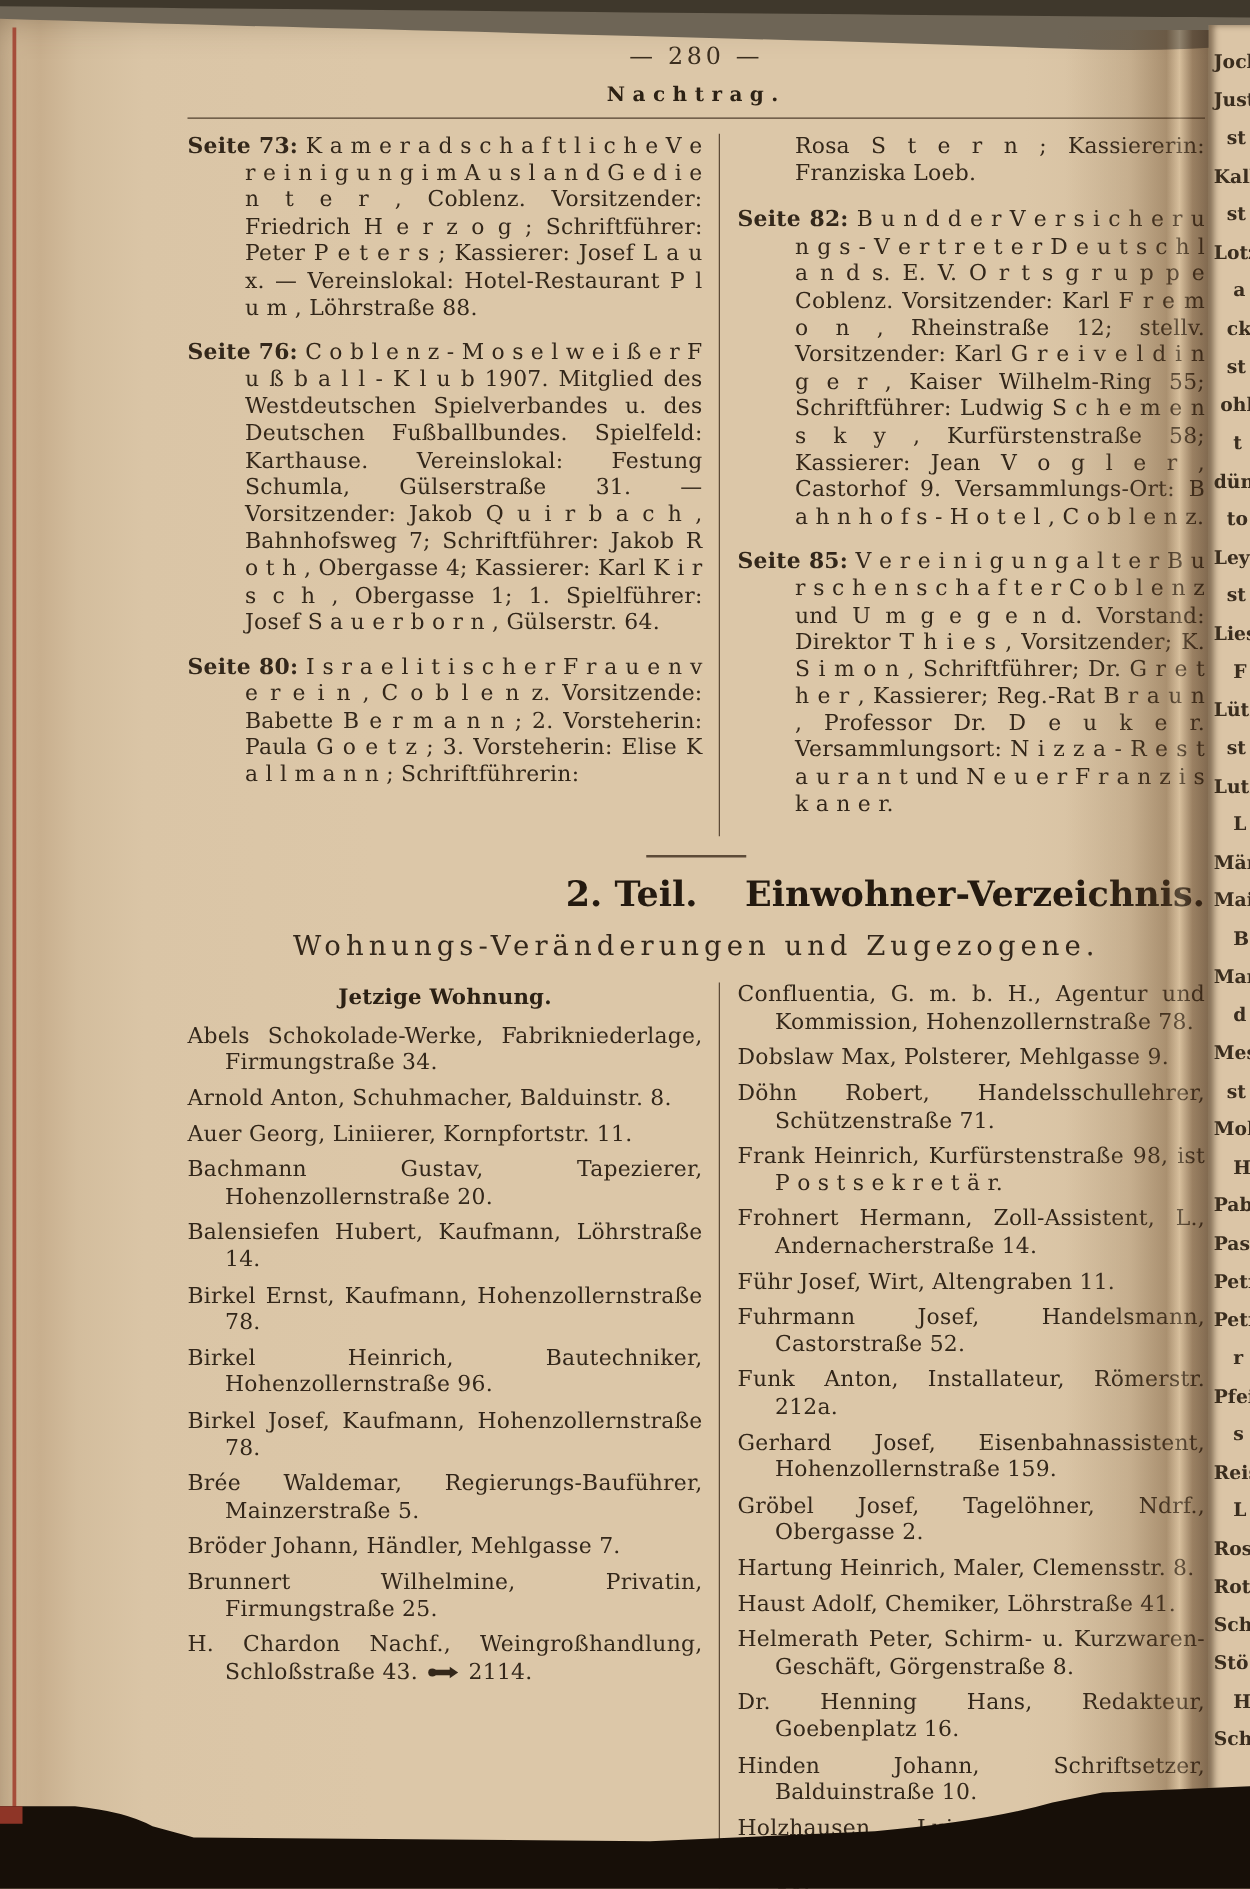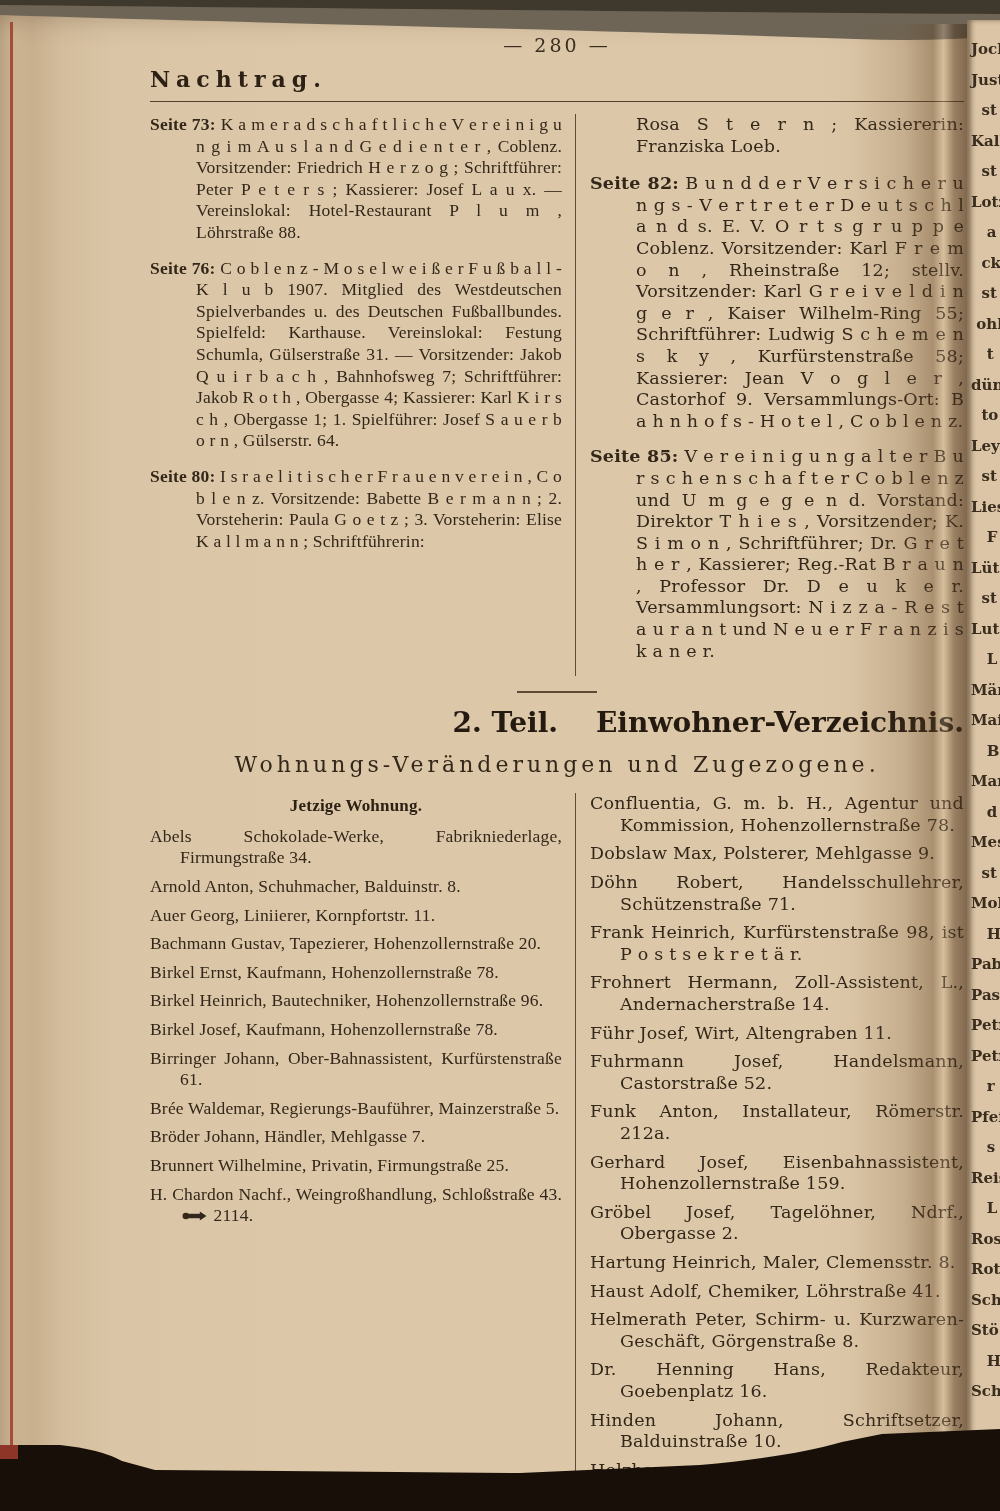--- a/index.html
+++ b/index.html
@@ -17,26 +17,26 @@
     background:linear-gradient(90deg,rgba(120,88,55,0) 0%,rgba(115,85,52,.16) 45%,
       rgba(100,70,40,.36) 70%,rgba(232,208,172,.28) 79%,rgba(82,54,30,.42) 88%,rgba(62,40,22,.55) 100%);}
   .next-page{position:absolute;left:967px;top:20px;bottom:56px;width:33px;
     background:#dbc5a6;box-shadow:inset 4px 0 5px rgba(60,40,20,.55);
     padding:14px 0 0 4px;overflow:hidden;border-bottom-left-radius:10px;}
   .frag{font-weight:bold;font-size:15px;line-height:30.5px;color:#3a2d1e;white-space:pre;}
   .bottom-dark{position:absolute;left:0;bottom:0;width:1000px;height:84px;pointer-events:none;}
   
   .content{position:absolute;left:150px;right:36px;top:34px;color:#33271a;}
   .pageno{text-align:center;font-size:19px;letter-spacing:3px;color:#3b2e1f;}
-  .nachtrag-title{font-weight:bold;font-size:22px;letter-spacing:6px;
+  .nachtrag-title{text-align:center;font-weight:bold;font-size:16px;letter-spacing:6px;
     margin-top:10px;color:#2c2114;}
   .rule{border:none;border-top:1.5px solid #51402e;margin:9px 0 12px 0;}
   .cols{display:flex;align-items:flex-start;}
   .col{font-size:17.5px;line-height:21.6px;text-align:justify;letter-spacing:.2px;}
-  .col.left{flex:0 0 412px;padding-right:13px;font-family:Liberation Serif, serif;}
+  .col.left{flex:0 0 412px;padding-right:13px;}
   .col.right{flex:1;border-left:1.5px solid #5d4b38;padding-left:14px;min-width:0;}
   .entry{padding-left:46px;text-indent:-46px;margin:0 0 14px 0;}
   .entry.cont{text-indent:0;margin-bottom:16px;}
   .entry.dir{padding-left:30px;text-indent:-30px;margin:0 0 7px 0;}
   .lbl{font-weight:bold;}
   .mid-rule{width:80px;border-top:2px solid #5d4b38;margin:15px auto 13px auto;}
   .part2-title{text-align:right;font-weight:bold;font-size:28px;color:#241a10;margin-top:4px;}
   .part2-title .gap{display:inline-block;width:38px;}
   .part2-subtitle{text-align:center;font-size:22px;letter-spacing:4px;margin-top:13px;color:#33271a;}
   .cols.lower{margin-top:16px;}
@@ -88,29 +88,29 @@
           <div>
 
               <p class="entry dir"><span>Abels Schokolade-Werke, Fabrikniederlage, Firmungstraße 34.</span></p>
 
               <p class="entry dir"><span>Arnold Anton, Schuhmacher, Balduinstr. 8.</span></p>
 
               <p class="entry dir"><span>Auer Georg, Liniierer, Kornpfortstr. 11.</span></p>
 
               <p class="entry dir"><span>Bachmann Gustav, Tapezierer, Hohenzollernstraße 20.</span></p>
 
+              <p class="entry dir"><span>Balensiefen Hubert, Kaufmann, Löhrstraße 14.</span></p>
 
 
               <p class="entry dir"><span>Birkel Ernst, Kaufmann, Hohenzollernstraße 78.</span></p>
 
               <p class="entry dir"><span>Birkel Heinrich, Bautechniker, Hohenzollernstraße 96.</span></p>
 
               <p class="entry dir"><span>Birkel Josef, Kaufmann, Hohenzollernstraße 78.</span></p>
 
-              <p class="entry dir"><span>Birringer Johann, Ober-Bahnassistent, Kurfürstenstraße 61.</span></p>
 
               <p class="entry dir"><span>Brée Waldemar, Regierungs-Bauführer, Mainzerstraße 5.</span></p>
 
               <p class="entry dir"><span>Bröder Johann, Händler, Mehlgasse 7.</span></p>
 
               <p class="entry dir"><span>Brunnert Wilhelmine, Privatin, Firmungstraße 25.</span></p>
 
               <p class="entry dir"><span>H. Chardon Nachf., Weingroßhandlung, Schloßstraße 43.</span><span class="phone"> <svg class="tel" width="25" height="12" viewBox="0 0 26 12">
                     <circle cx="4" cy="6" r="3.4"></circle>
                     <rect x="4" y="3.7" width="15" height="4.6"></rect>

